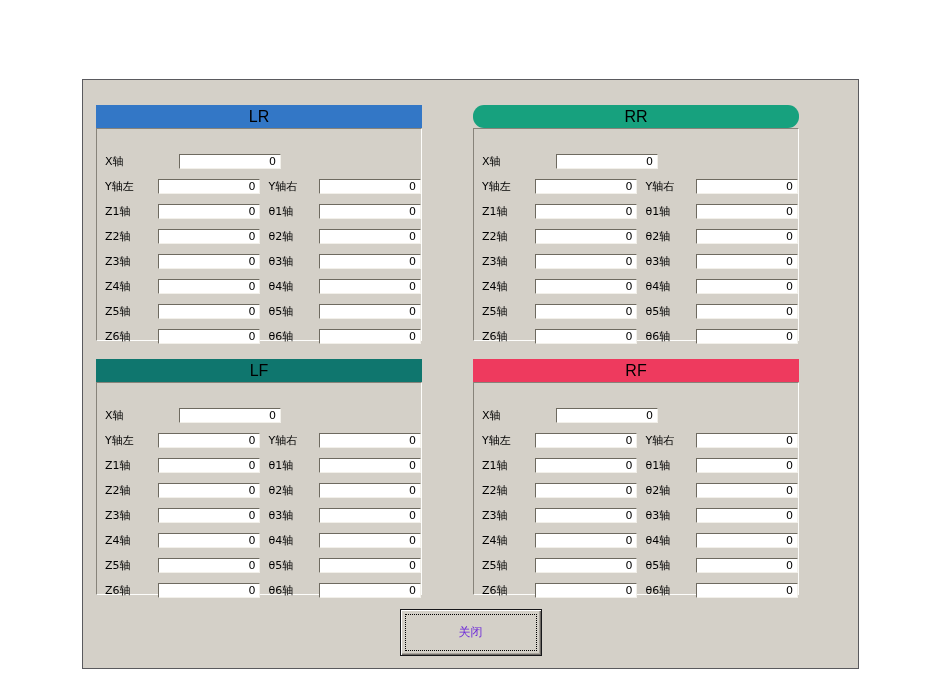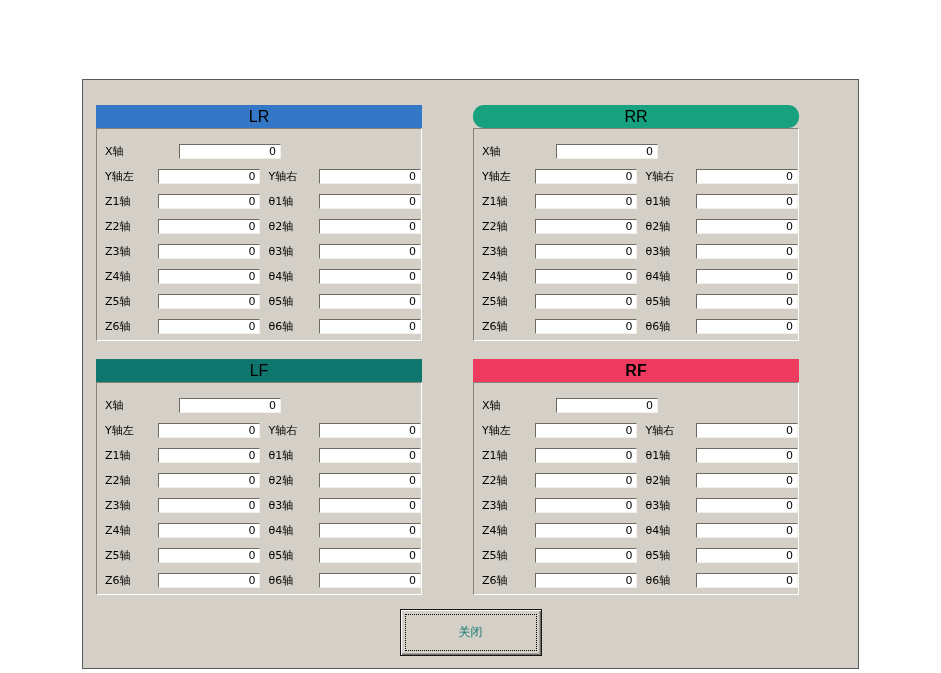--- a/index.html
+++ b/index.html
@@ -28,21 +28,21 @@
     display:grid;grid-template-columns:371px 371px;grid-gap:18px 6px;
   }
   .panel{width:326px;}
   .panel-header{
     height:23px;display:flex;align-items:center;justify-content:center;
     font-size:16px;color:#000;font-family:"Liberation Sans",sans-serif;
   }
   .panel-body{
     height:213px;background:#d4d0c8;box-sizing:border-box;
     border:1px solid;border-color:#87837a #fdfdfb #fdfdfb #87837a;
-    padding-top:10px;
+    padding-top:20px;
   }
   .axis-row{
     height:25px;display:flex;align-items:center;box-sizing:border-box;
     padding-left:8px;
   }
   .axis-label{
     font-size:11px;color:#000;white-space:nowrap;overflow:hidden;
   }
   .lbl1{width:74px;}
   .lbl2{width:70px;margin-left:8px;}
@@ -52,21 +52,21 @@
     font-size:11px;color:#000;text-align:right;padding:0 4px 0 1px;
     font-family:"DejaVu Sans",sans-serif;outline:none;
   }
   
   .close-btn{
     position:absolute;left:50%;top:529px;transform:translateX(-50%);
     width:140px;height:45px;background:#d4d0c8;
     border:1px solid #17171a;
     box-shadow:inset 1px 1px 0 #ffffff,inset -1px -1px 0 #6e6a66,inset -2px -2px 0 #a8a49c;
     display:flex;align-items:center;justify-content:center;cursor:pointer;
-    font-size:12px;color:#0f766e;position:absolute;
+    font-size:12px;color:#6d28d9;position:absolute;
   }
   .close-btn .focus-rect{
     position:absolute;left:4px;top:4px;right:4px;bottom:4px;
     border:1px dotted #000;pointer-events:none;
   }
 </style>
 </head>
 <body>
 
 <div class="dialog">
@@ -226,21 +226,21 @@
           <div class="axis-row">
             <span class="axis-label lbl1">Z6轴</span>
             <input class="axis-field" type="text" readonly="" value="0" style="">
             <span class="axis-label lbl2">θ6轴</span>
             <input class="axis-field" type="text" readonly="" value="0" style="">
           </div>
         </div>
   </div>
 
   <div class="panel">
-    <div class="panel-header" style="background: rgb(238, 58, 94); font-weight: bold;">RF</div>
+    <div class="panel-header" style="background: rgb(238, 58, 94);">RF</div>
     <div class="panel-body">
           <div class="axis-row">
             <span class="axis-label lbl1">X轴</span>
             <input class="axis-field" type="text" readonly="" value="0" style="">
             <span class="axis-label lbl2"></span>
           </div>
           <div class="axis-row">
             <span class="axis-label lbl1">Y轴左</span>
             <input class="axis-field" type="text" readonly="" value="0" style="">
             <span class="axis-label lbl2">Y轴右</span>

